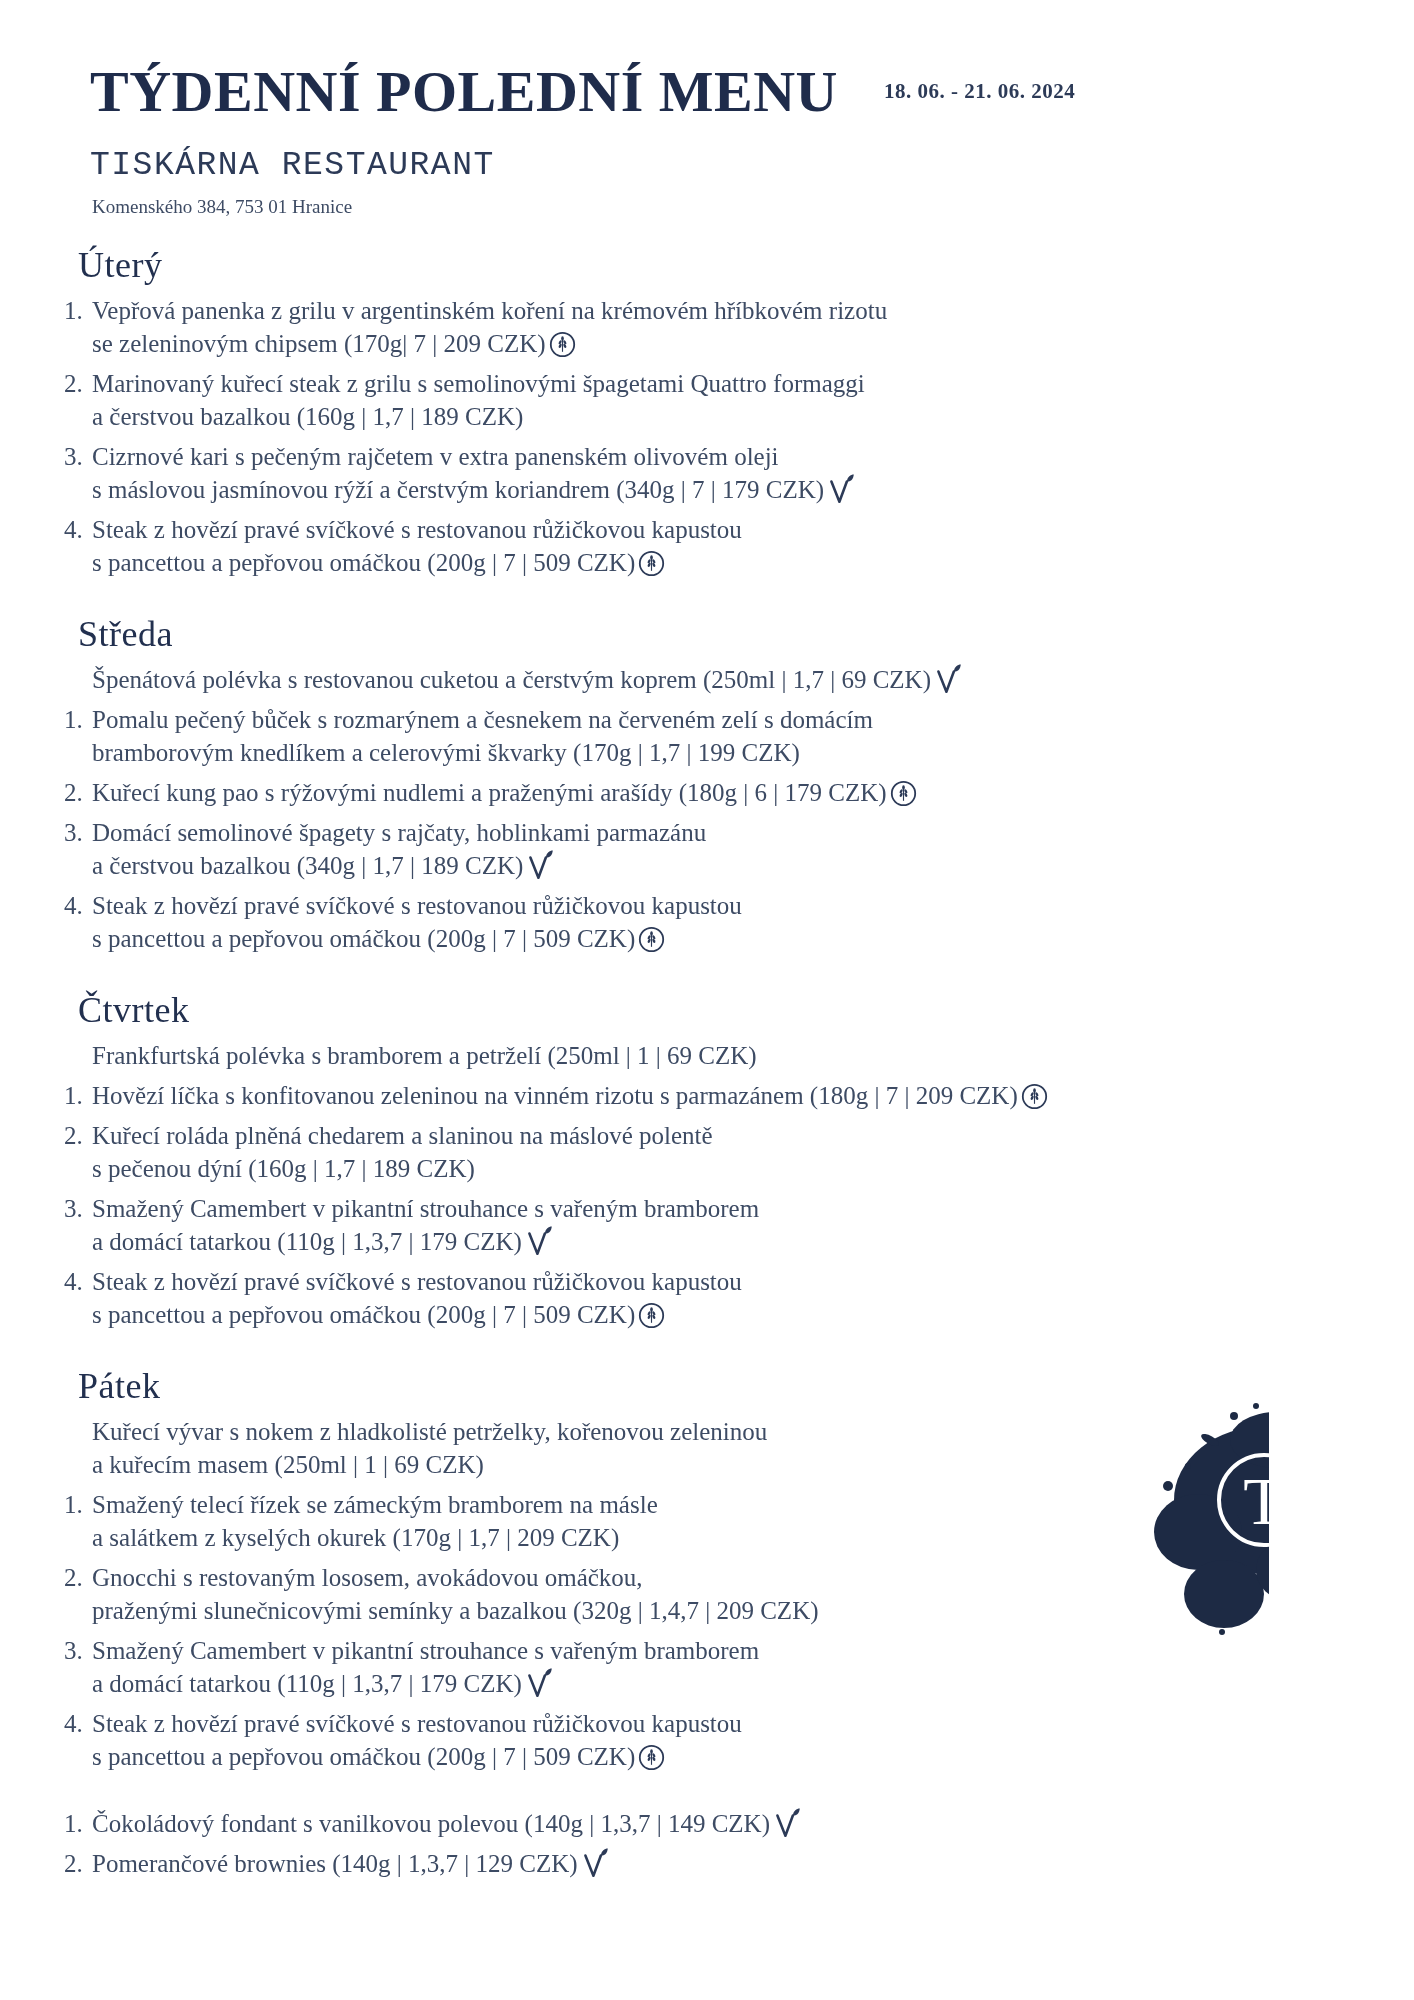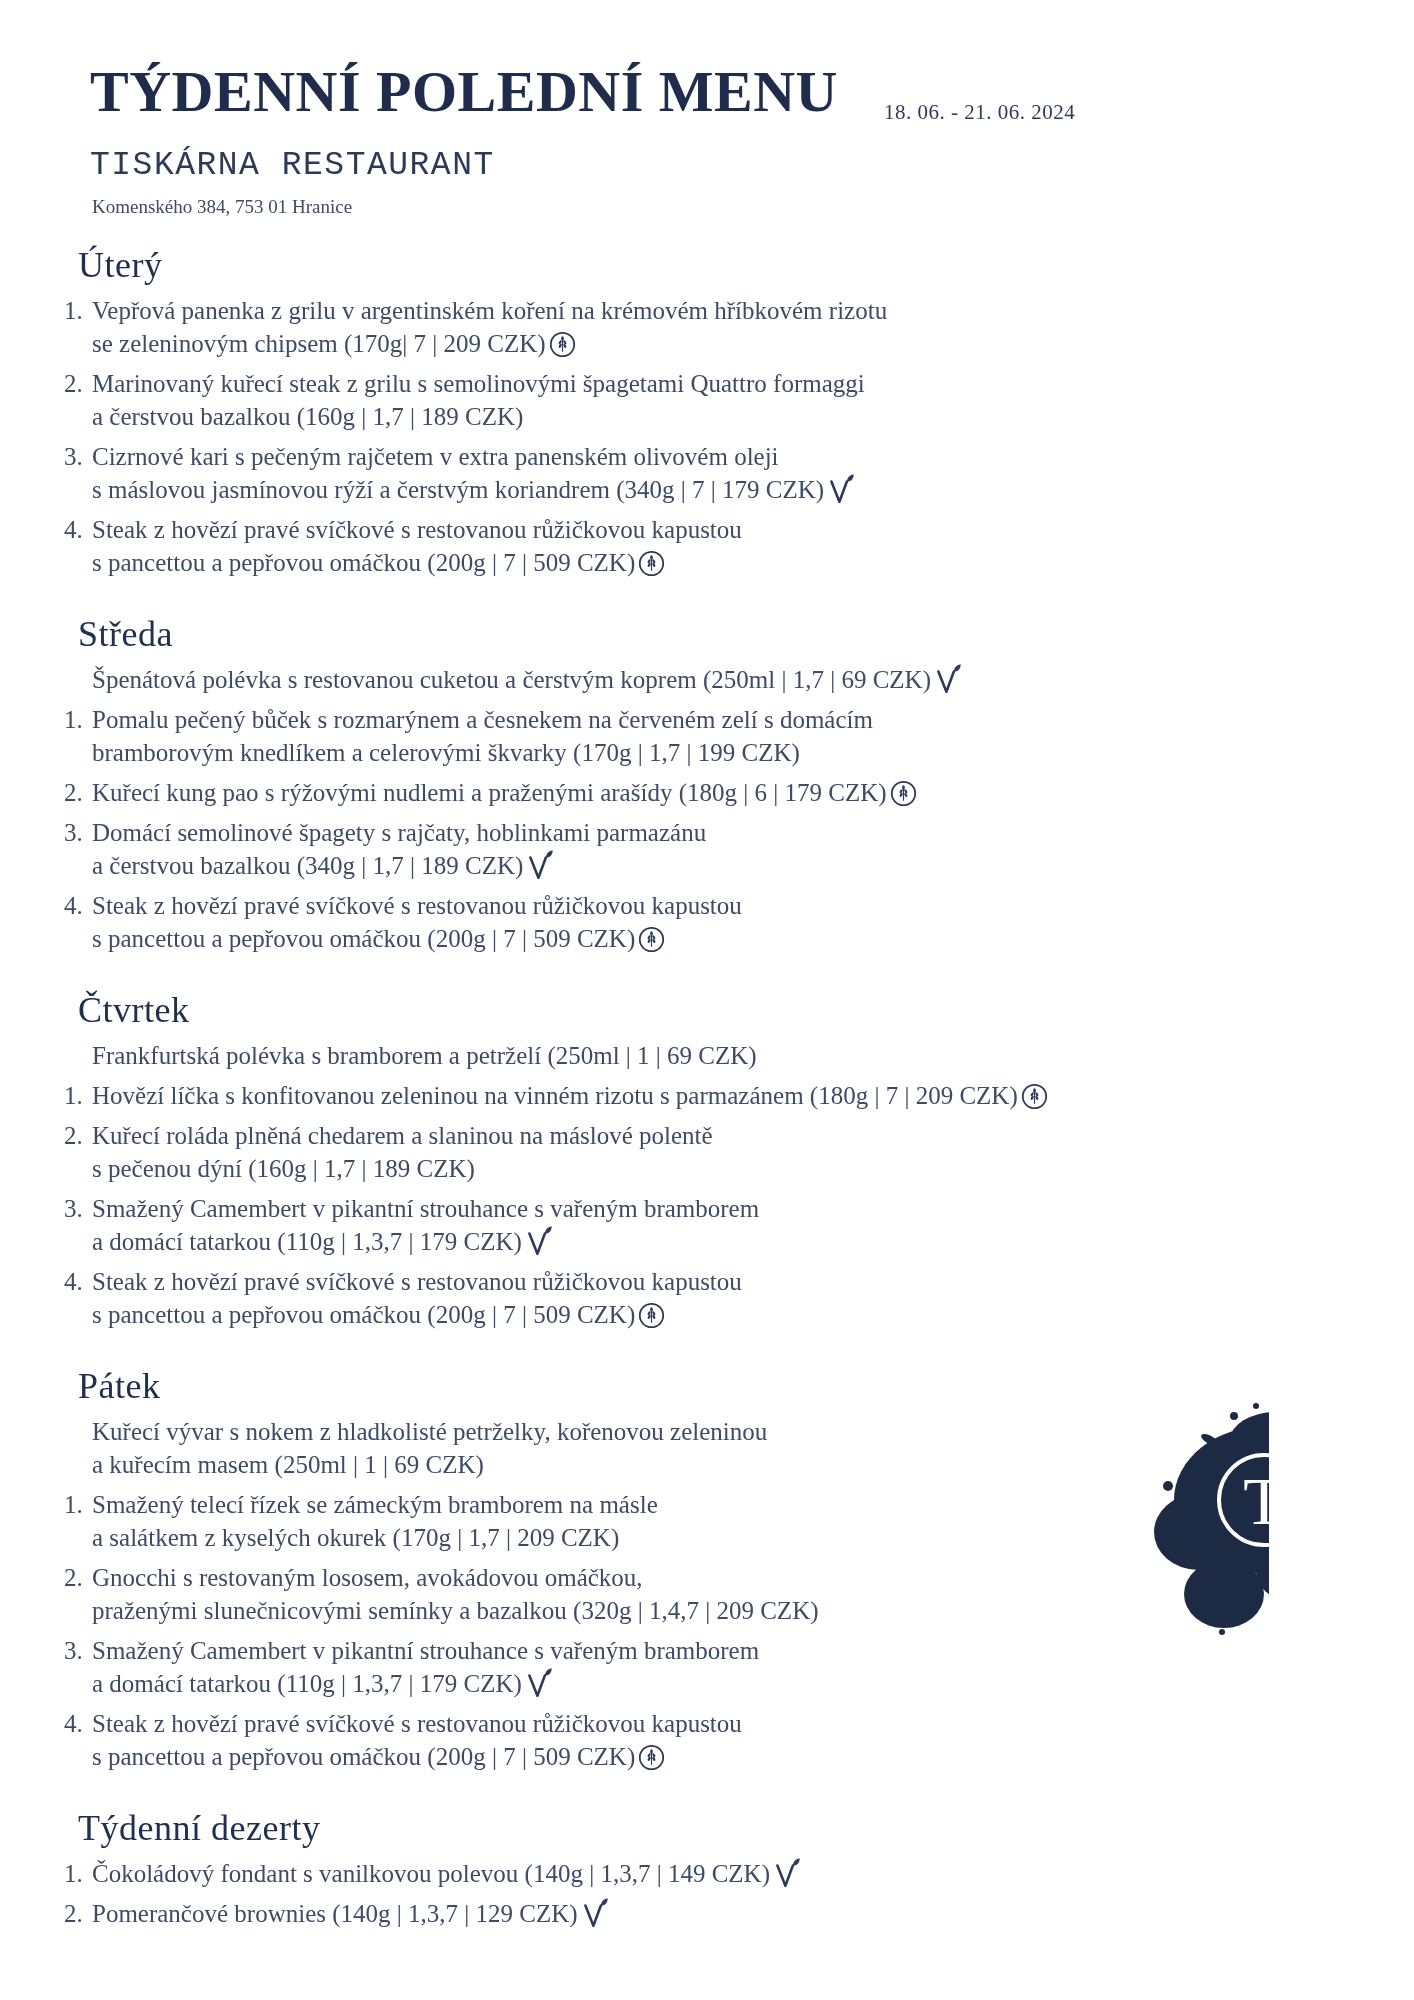--- a/index.html
+++ b/index.html
@@ -15,25 +15,26 @@
   .page-title {
     margin:0;
     font-size:58px;
     font-weight:600;
     color:#1f2c4b;
     letter-spacing:0.5px;
     display:inline-block;
   }
   .date-range {
     position:absolute;
-    left:884px; top:100px;
+    left:884px; top:79px;
     font-size:21px;
     color:#2c3a57;
     letter-spacing:0.5px;
     white-space:nowrap;
+    font-weight:bold;
   }
   .restaurant-name {
     margin:22px 0 0 0;
     font-size:33px;
     font-weight:400;
     color:#2c3a57;
     letter-spacing:1.5px;
     font-family:Liberation Mono, monospace;
   }
   .address {
@@ -244,21 +245,20 @@
                   <ellipse cx="9.9" cy="10" rx="1.1" ry="2" transform="rotate(28 9.9 10)"></ellipse>
                   <ellipse cx="14.1" cy="10" rx="1.1" ry="2" transform="rotate(-28 14.1 10)"></ellipse>
                   <ellipse cx="9.9" cy="13.2" rx="1.1" ry="2" transform="rotate(28 9.9 13.2)"></ellipse>
                   <ellipse cx="14.1" cy="13.2" rx="1.1" ry="2" transform="rotate(-28 14.1 13.2)"></ellipse>
                   <rect x="11.5" y="8" width="1" height="10.5"></rect>
                 </g>
               </svg></span></span>
         </div>
       </section>
       <section class="day">
-        <h2 class="day-heading">Týdenní dezerty</h2>
         <div class="item">
           <span class="num">1.</span>
           <span class="txt">Čokoládový fondant s vanilkovou polevou (140g | 1,3,7 | 149 CZK)<span class="icon vegan"><svg viewBox="0 0 26 30" xmlns="http://www.w3.org/2000/svg">
                 <path d="M4 8 L11.5 27 L18.5 8" fill="none" stroke="#2c3a57" stroke-width="2.4" stroke-linecap="round" stroke-linejoin="round"></path>
                 <path d="M18.5 8 C19 3.5 22 1.5 25 1.5 C24.5 6 22 8.5 18.5 8 Z" fill="#2c3a57"></path>
               </svg></span></span>
         </div>
         <div class="item">
           <span class="num">2.</span>
           <span class="txt">Pomerančové brownies (140g | 1,3,7 | 129 CZK)<span class="icon vegan"><svg viewBox="0 0 26 30" xmlns="http://www.w3.org/2000/svg">

